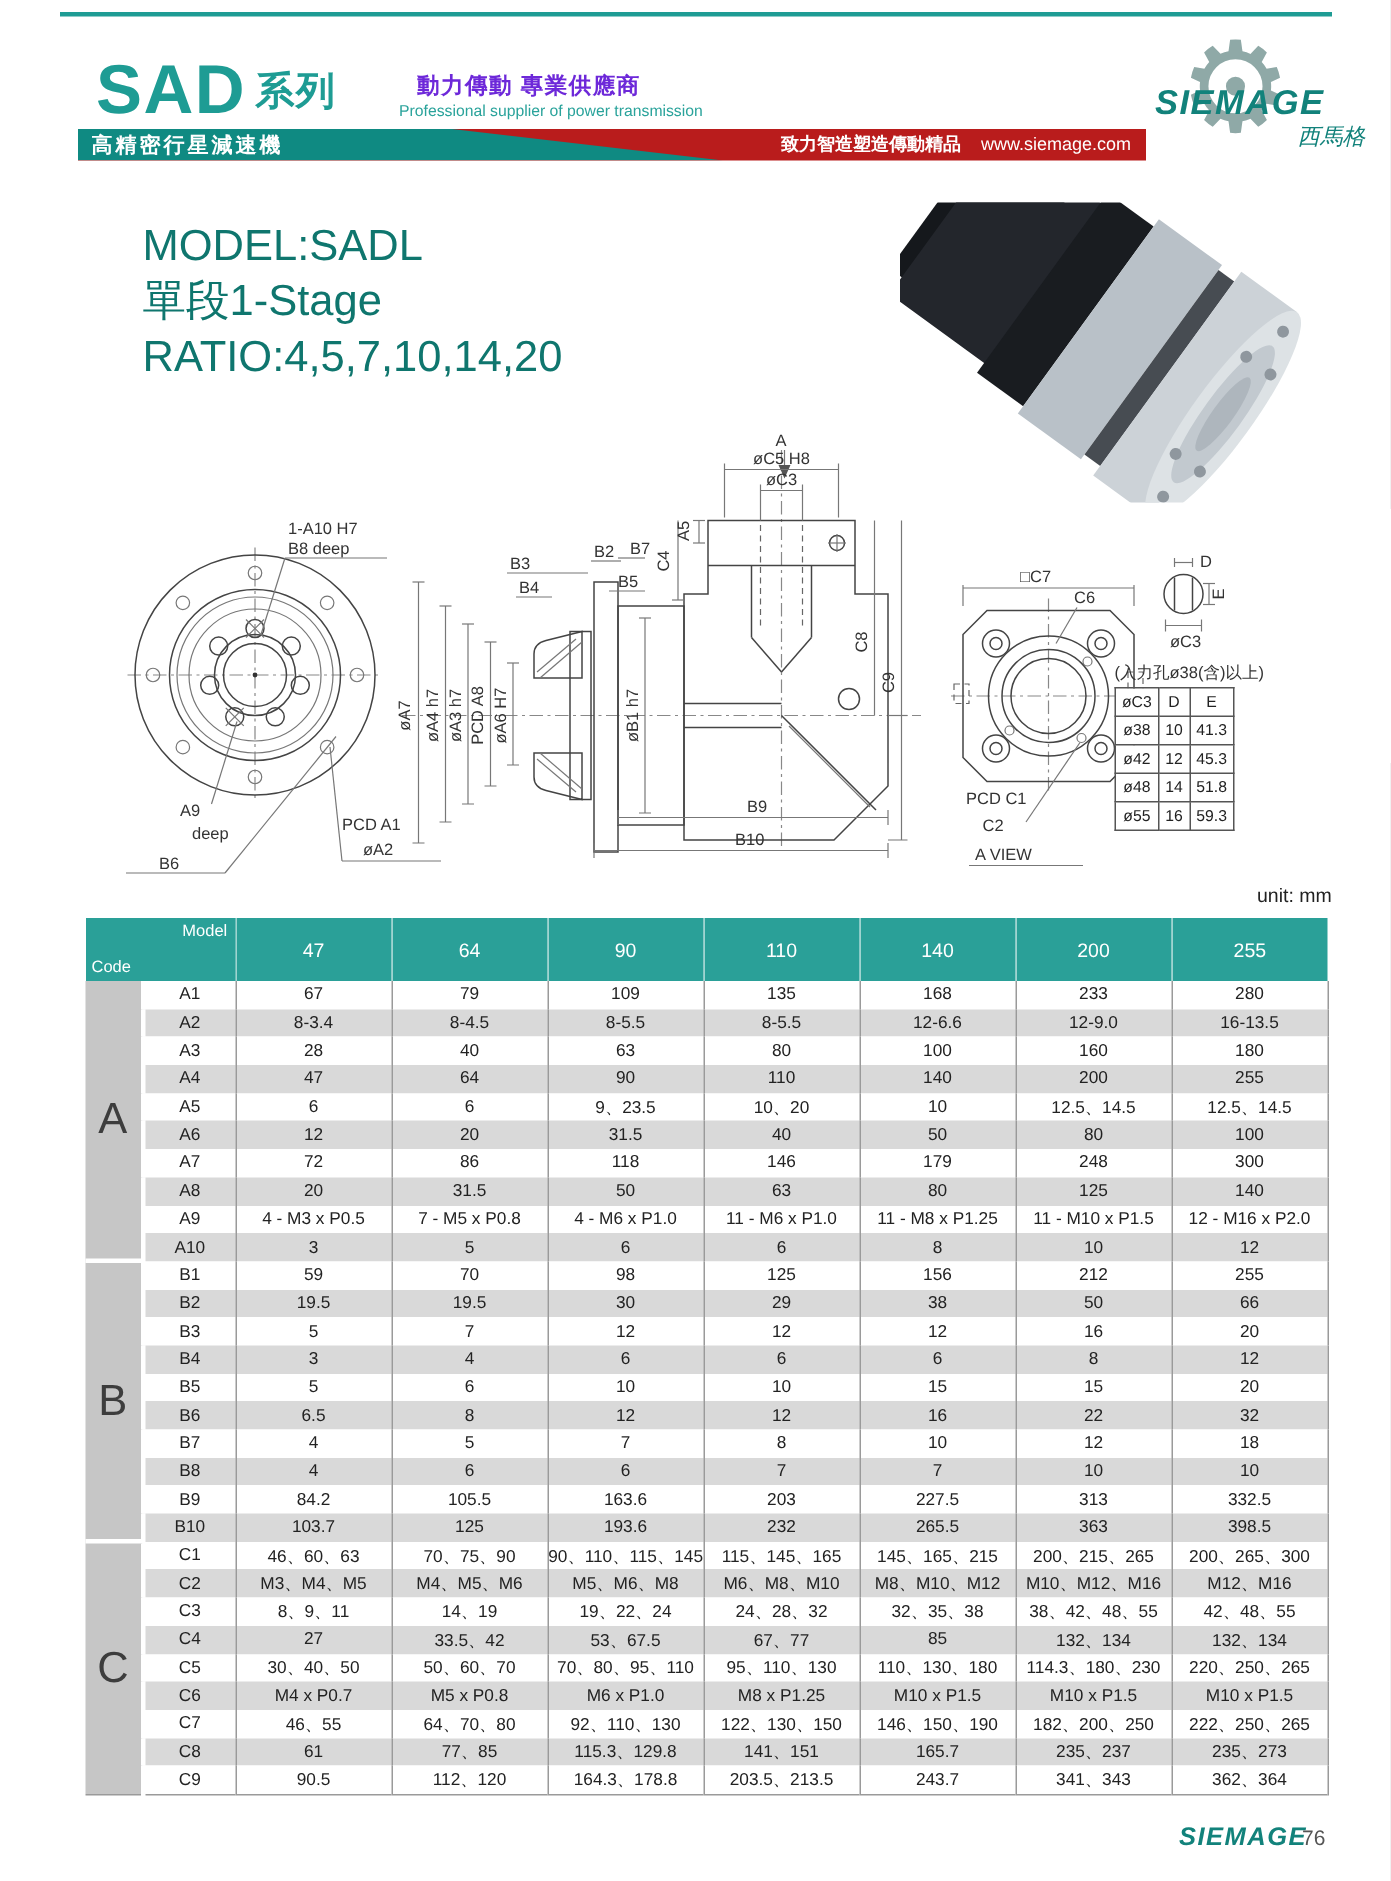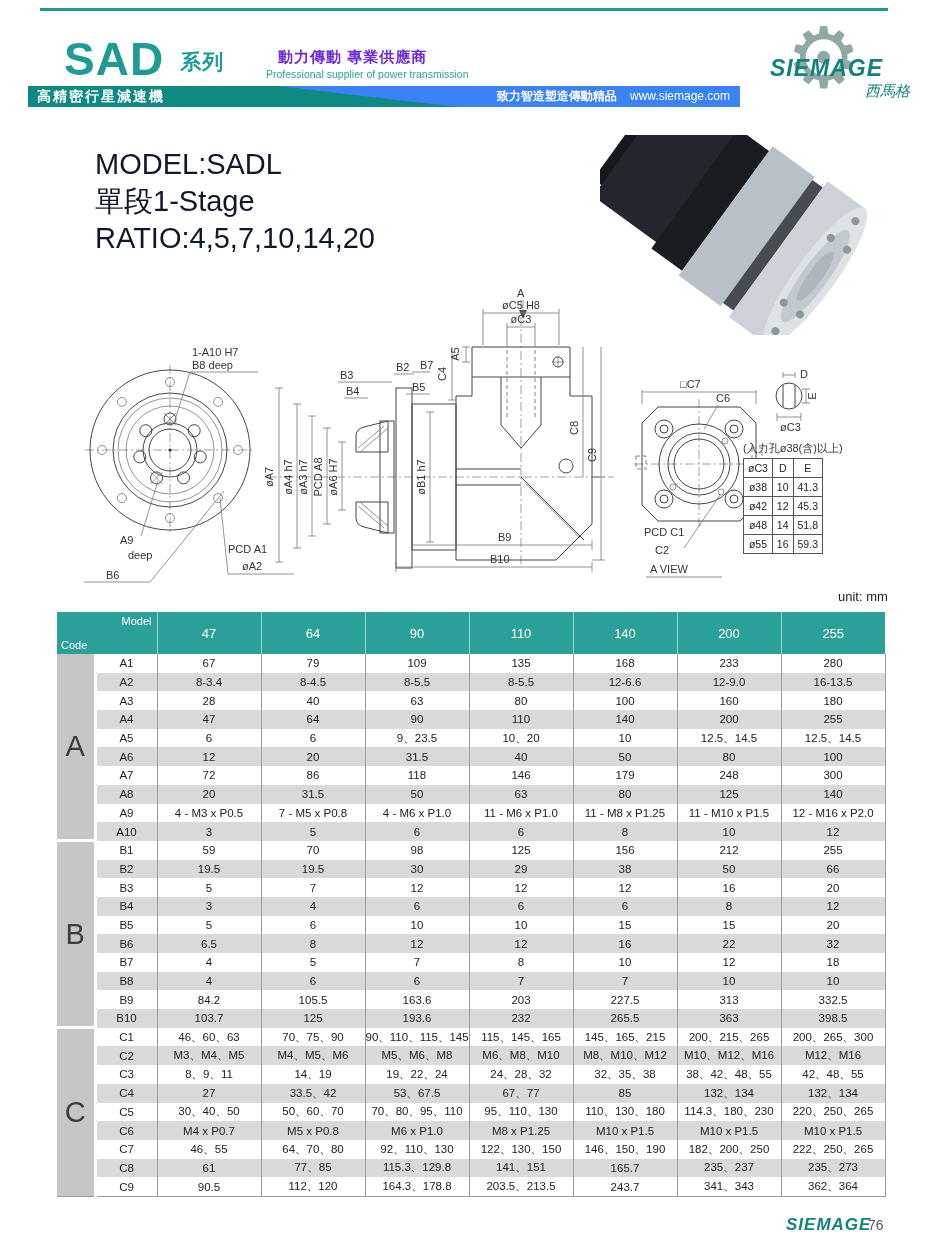--- a/index.html
+++ b/index.html
@@ -2,34 +2,34 @@
 <html><head>
 <meta charset="utf-8">
 <style>
   html,body{margin:0;padding:0;background:#e8e8e8;}
   .page{position:relative;width:927px;height:1254px;background:#fff;margin:0 auto;
         font-family:"Liberation Sans",sans-serif;overflow:hidden;}
   .abs{position:absolute;}
   
   .top-rule{left:40px;top:8px;width:848px;height:3px;background:#1E9C94;}
   .sad{left:64px;top:36px;color:#1E9C94;font-weight:bold;font-size:46px;line-height:1;letter-spacing:1px;}
-  .sad .suffix{font-size:21px;font-weight:bold;margin-left:16px;vertical-align:6px;}
+  .sad .suffix{font-size:26px;font-weight:bold;margin-left:6px;vertical-align:6px;}
   .tagline-zh{left:266px;top:48px;color:#6d28d9;font-size:15px;font-weight:bold;letter-spacing:1px;margin-left:12px;}
   .tagline-en{left:266px;top:68px;color:#2AA39B;font-size:10.5px;}
-  .band{left:28px;top:86px;width:712px;height:21px;background:#3b82f6;}
+  .band{left:52px;top:86px;width:712px;height:21px;background:#b91c1c;}
   .band-dark{position:absolute;left:0;top:0;width:430px;height:100%;background:#0F8A82;
              clip-path:polygon(0 0,58% 0,100% 100%,0 100%);}
   .band-left-text{position:absolute;left:9px;top:2px;color:#fff;font-size:14px;font-weight:bold;letter-spacing:2px;}
   .band-right-text{position:absolute;right:10px;top:2px;color:#fff;font-size:12px;font-weight:bold;}
   .band-right-text .url{font-weight:normal;margin-left:10px;}
   .logo-gear{left:786px;top:16px;font-size:84px;line-height:1;color:#8fa9a7;}
   .logo-text{left:770px;top:55px;font-size:23px;font-weight:bold;font-style:italic;color:#12827B;letter-spacing:1px;}
   .logo-zh{left:865px;top:82px;font-size:15px;font-style:italic;color:#12827B;}
   
-  .model{left:95px;top:146px;color:#0f172a;font-size:29px;line-height:37px;}
+  .model{left:95px;top:146px;color:#0f766e;font-size:29px;line-height:37px;}
   
   .unit{left:838px;top:589px;font-size:13px;color:#222;}
   
   .footer-logo{left:786px;top:1215px;font-size:17px;font-weight:bold;font-style:italic;color:#12827B;letter-spacing:1px;}
   .footer-page{left:868px;top:1217px;font-size:14px;color:#555;}
   
   svg{font-family:"Liberation Sans",sans-serif;}
   svg text{fill:#333;font-size:11px;}
   .dln{stroke:#444;stroke-width:1;fill:none;}
   .thin{stroke:#777;stroke-width:0.8;fill:none;}

